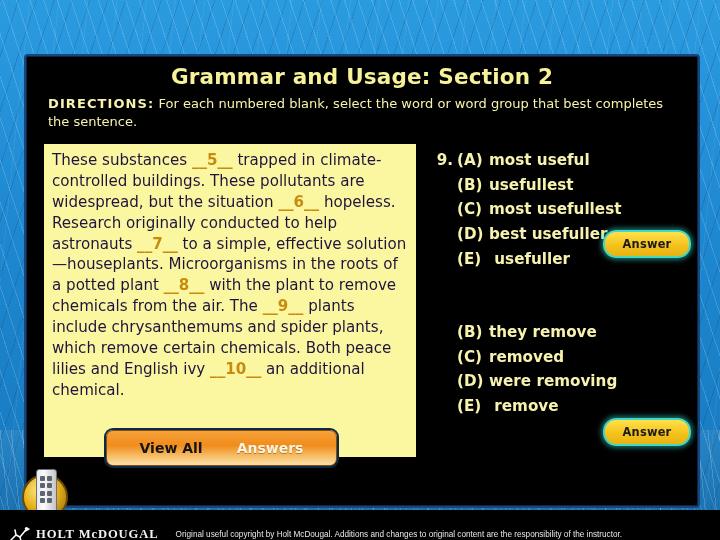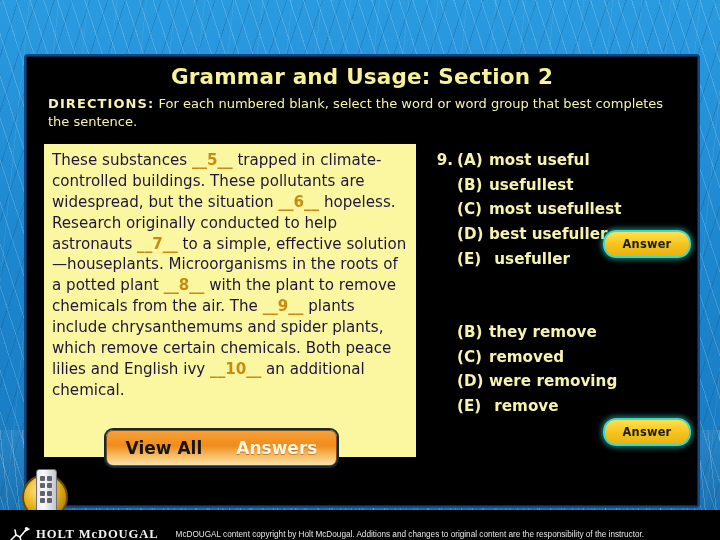--- a/index.html
+++ b/index.html
@@ -93,21 +93,21 @@
   #ans10{left:603px;top:418px;}
 
   
   .viewall{
     position:absolute;left:106px;top:430px;width:229px;height:34px;
     border-radius:7px;
     background:linear-gradient(180deg,#f6a23a 0%,#f08c1b 42%,#f7c472 78%,#fbe0ac 100%);
     border:1px solid #8a4d06;
     box-shadow:0 0 0 2px #0a2a4d;
     display:flex;align-items:center;justify-content:center;
-    font-size:17px;font-weight:bold;
+    font-size:14px;font-weight:bold;
   }
   .va-dark{color:#151515;}
   .va-light{color:#fbf6e2;text-shadow:0 1px 0 rgba(120,60,0,.45);margin-left:34px;}
 
   
   .nav{position:absolute;left:0;top:480px;height:30px;}
 
   
   .medallion{
     position:absolute;left:22px;top:474px;width:42px;height:42px;
@@ -217,16 +217,16 @@
         <g fill="none" stroke="#ffffff" stroke-width="1.5" stroke-linecap="round">
           <path d="M3 14 L8 9 L12 11 L17 5"></path>
           <path d="M8 9 L7 4"></path>
           <path d="M12 11 L13 15"></path>
           <path d="M17 5 L21 3"></path>
         </g>
         <circle cx="18.5" cy="2.6" r="1.7" fill="#ffffff"></circle>
       </svg>
     </div>
     <div class="brand">HOLT McDOUGAL</div>
-    <div class="copyright">McDOUGAL content copyright by Holt McDougal.  Additions and changes to original content are the responsibility of the instructor.</div>
+    <div class="copyright">Original useful copyright by Holt McDougal.  Additions and changes to original content are the responsibility of the instructor.</div>
   </div>
 
 </div>
 
 </body></html>

